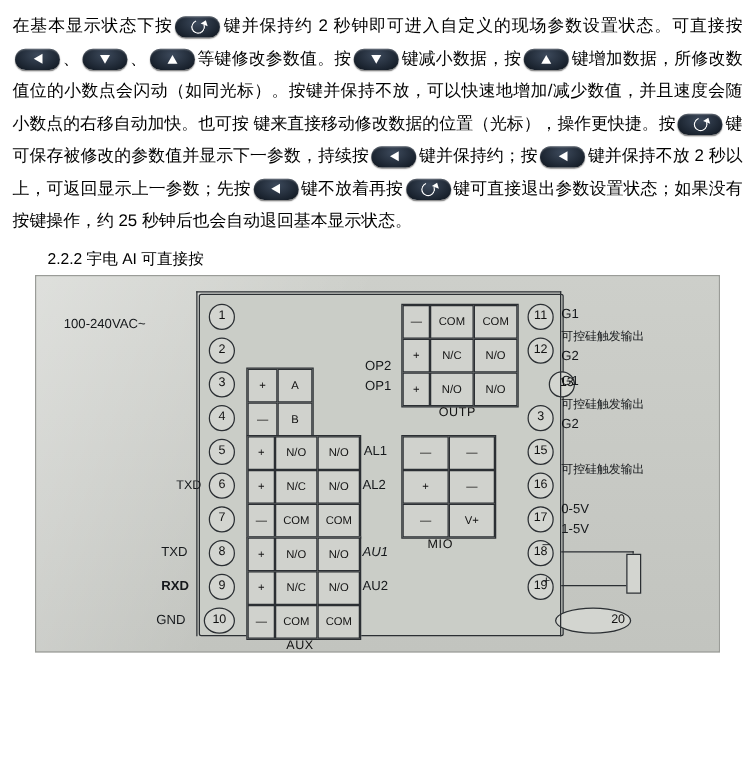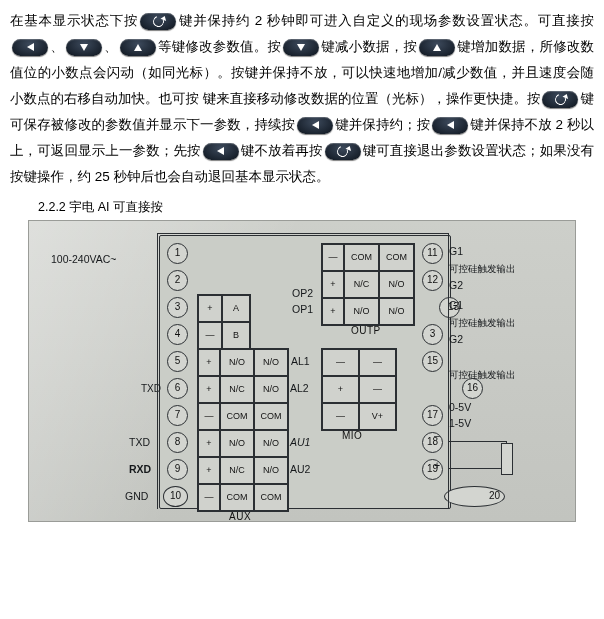--- a/index.html
+++ b/index.html
@@ -230,21 +230,21 @@
       <div class="pin" style="left:138px; top:184px;">7</div>
       <div class="pin" style="left:138px; top:211px;">8</div>
       <div class="pin" style="left:138px; top:238px;">9</div>
       <div class="pin" style="left:134px; top:265px; width:23px;">10</div>
 
       <div class="pin" style="left:393px; top:22px;">11</div>
       <div class="pin" style="left:393px; top:49px;">12</div>
       <div class="pin" style="left:410px; top:76px;text-align:right;">13</div>
       <div class="pin" style="left:393px; top:103px;">3</div>
       <div class="pin" style="left:393px; top:130px;">15</div>
-      <div class="pin" style="left:393px; top:157px;margin-left:40px;">16</div>
+      <div class="pin" style="left:393px; top:157px;">16</div>
       <div class="pin" style="left:393px; top:184px;">17</div>
       <div class="pin" style="left:393px; top:211px;">18</div>
       <div class="pin" style="left:393px; top:238px;">19</div>
       <div class="pin" style="left:415px; top:265px;padding-left:40px;">20</div>
 
       <div class="lbl" style="left:22px; top:32px;">100-240VAC~</div>
       <div class="lbl" style="left:112px; top:162px; font-size:10px;">TXD</div>
       <div class="lbl" style="left:100px; top:215px;">TXD</div>
       <div class="lbl" style="left:100px; top:242px;font-weight:bold;">RXD</div>
       <div class="lbl" style="left:96px; top:269px;">GND</div>

